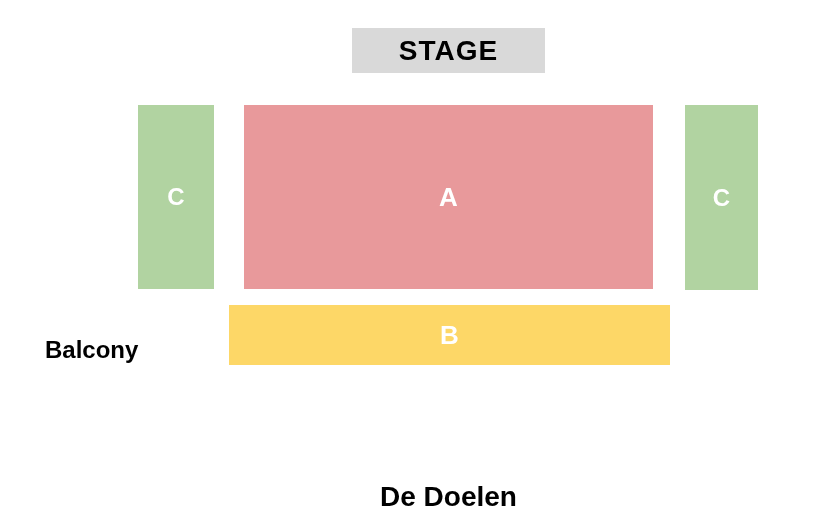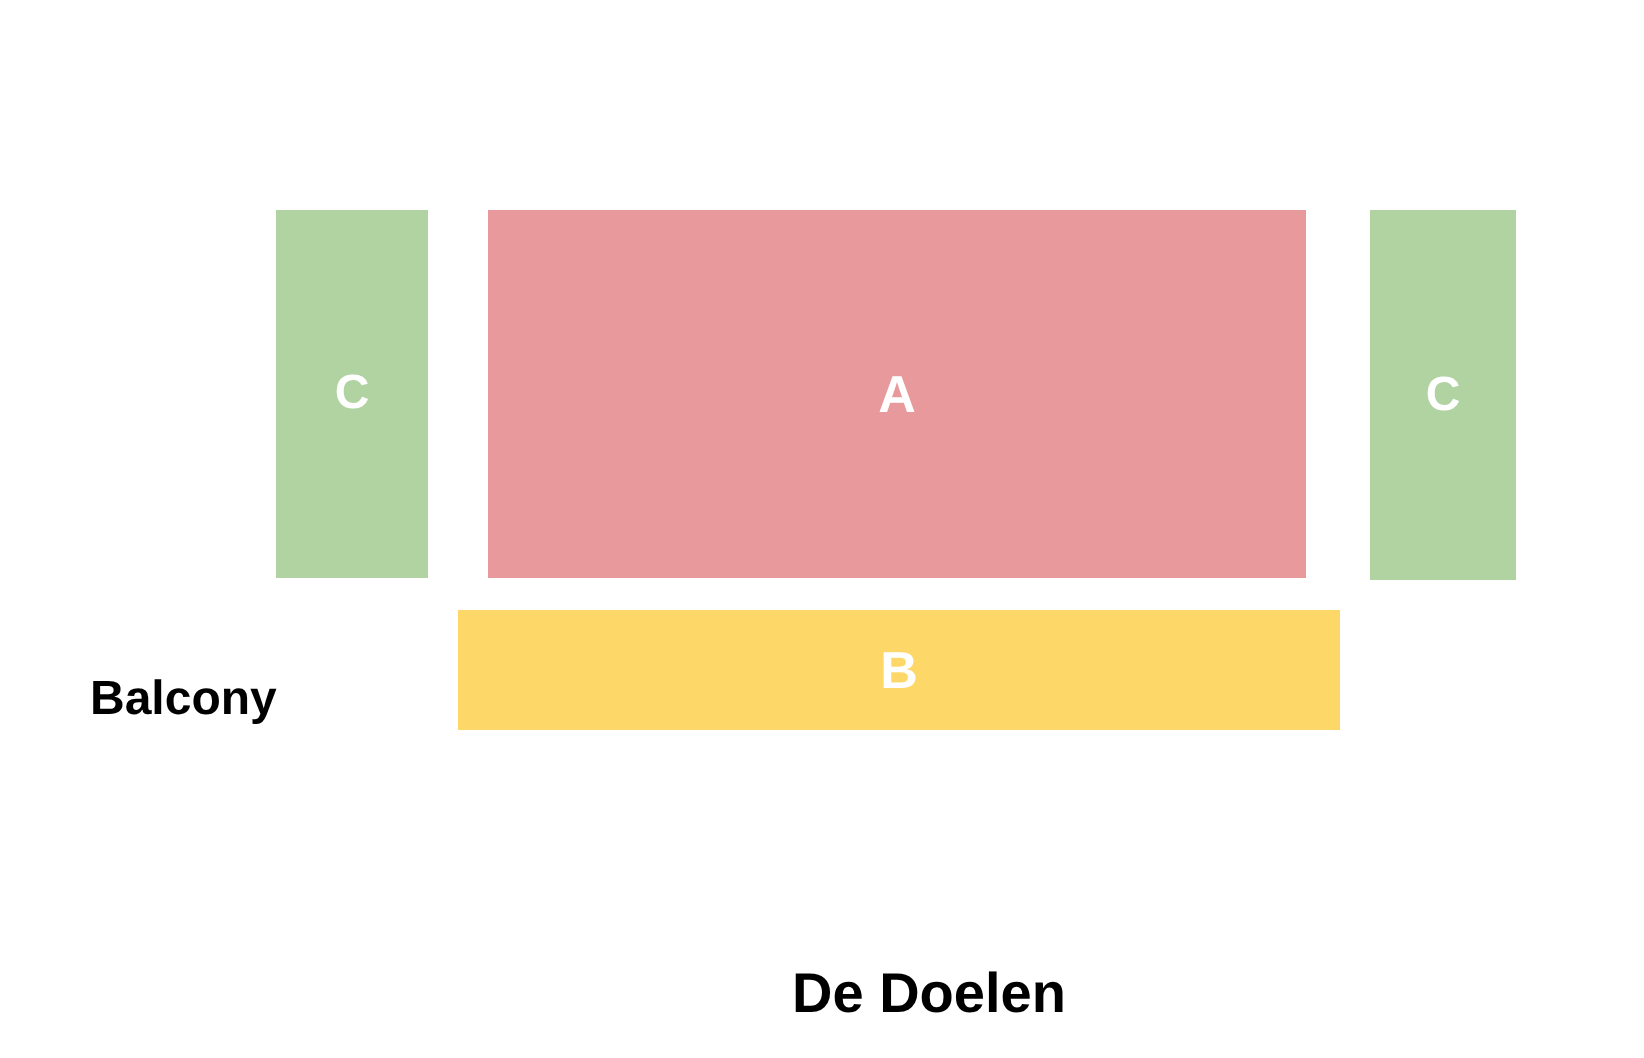--- a/index.html
+++ b/index.html
@@ -47,33 +47,34 @@
     position: absolute;
     left: 45px;
     top: 336px;
     font-size: 24px;
     font-weight: bold;
     color: #000000;
     text-align: center;
   }
   .venue-label {
     position: absolute;
-    left: 396px;
+    left: 380px;
     top: 481px;
     font-size: 28px;
     font-weight: bold;
     color: #000000;
     white-space: nowrap;
   }
 </style>
 </head>
 <body>
 
 <div class="canvas">
 
+  <div class="stage" style="background: rgb(217, 217, 217);">STAGE</div>
 
   <div class="section sec-c-left" style="background: rgb(177, 211, 161);">C</div>
 
   <div class="section sec-a" style="background: rgb(232, 153, 155);">A</div>
 
   <div class="section sec-c-right" style="background: rgb(177, 211, 161);">C</div>
 
   <div class="section sec-b" style="background: rgb(253, 215, 103);">B</div>
 
   <div class="balcony-label">Balcony</div>

